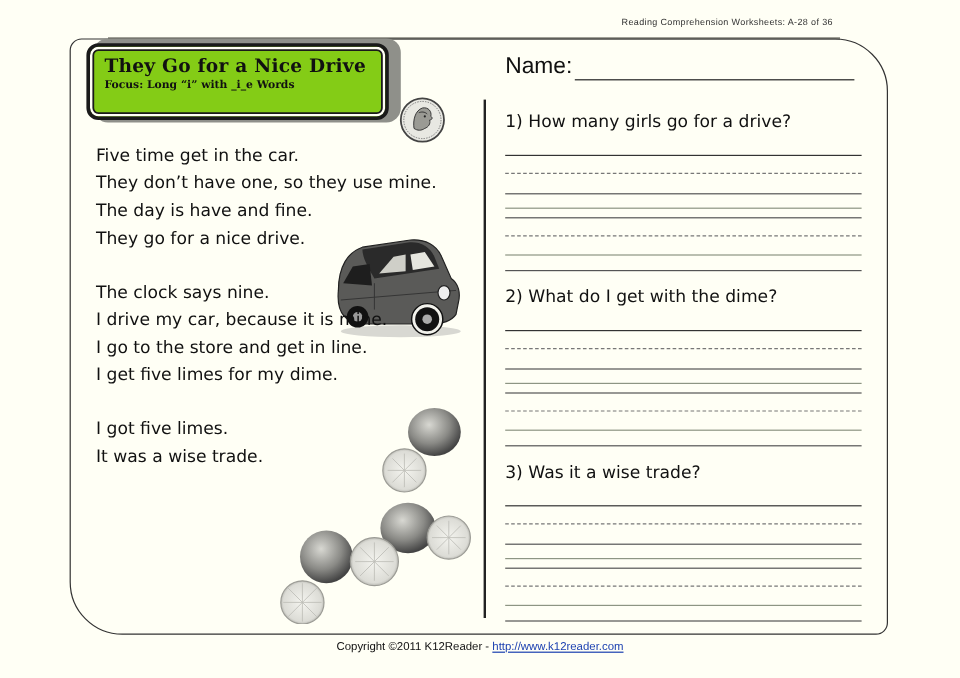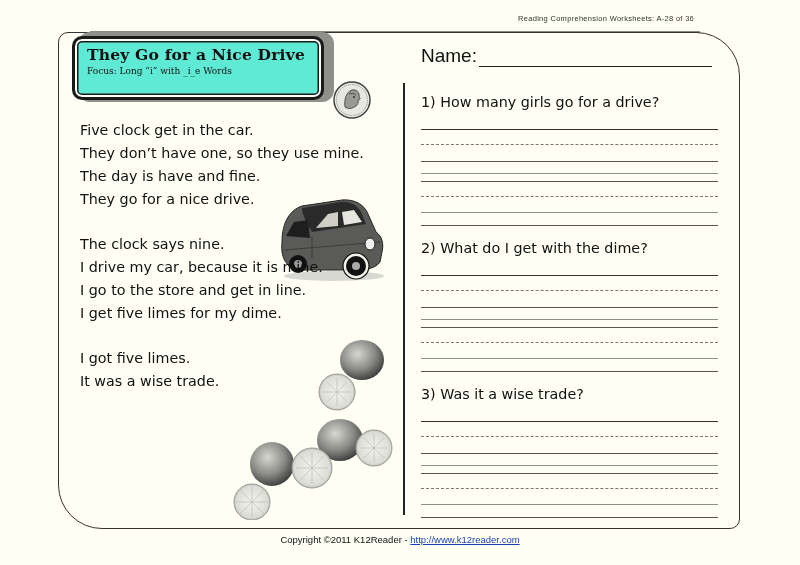--- a/index.html
+++ b/index.html
@@ -52,41 +52,41 @@
       background: #8f908a;
     }
     .title-box {
       position: absolute;
       left: 72px;
       top: 36px;
       width: 252px;
       height: 64px;
       border: 3px solid #1a1a1a;
       border-radius: 10px;
-      background: #5eead4;
+      background: #84cc16;
       box-sizing: border-box;
       box-shadow: inset 0 0 0 2px #fffff5, inset 0 0 0 3.5px #1a1a1a;
     }
     .title-text {
       position: absolute;
       left: 12px;
       top: 6px;
       font-family: "DejaVu Serif", serif;
       font-weight: bold;
       font-size: 15.5px;
       letter-spacing: 0.2px;
       color: #111;
       white-space: nowrap;
     }
     .subtitle-text {
       position: absolute;
       left: 12px;
       top: 27px;
       font-family: "DejaVu Serif", serif;
-      font-weight: normal;
+      font-weight: bold;
       font-size: 9px;
       color: #111;
       white-space: nowrap;
       text-align: right;
     }
     .passage {
       position: absolute;
       left: 80px;
       top: 119px;
       width: 300px;
@@ -254,21 +254,21 @@
   <g stroke="#bdbdb7" stroke-width="0.7">
     <line x1="22" y1="146" x2="22" y2="178"></line>
       <line x1="6" y1="162" x2="38" y2="162"></line>
     <line x1="10" y1="150" x2="34" y2="174"></line>
       <line x1="34" y1="150" x2="10" y2="174"></line>
   </g>
 </svg>
 
 <div class="passage">
   <div class="stanza">
-    <div class="line">Five clock get in the car.</div>
+    <div class="line">Five time get in the car.</div>
     <div class="line">They don’t have one, so they use mine.</div>
     <div class="line">The day is have and fine.</div>
     <div class="line">They go for a nice drive.</div>
   </div>
   <div class="stanza">
     <div class="line">The clock says nine.</div>
     <div class="line">I drive my car, because it is mine.</div>
     <div class="line">I go to the store and get in line.</div>
     <div class="line">I get five limes for my dime.</div>
   </div>

